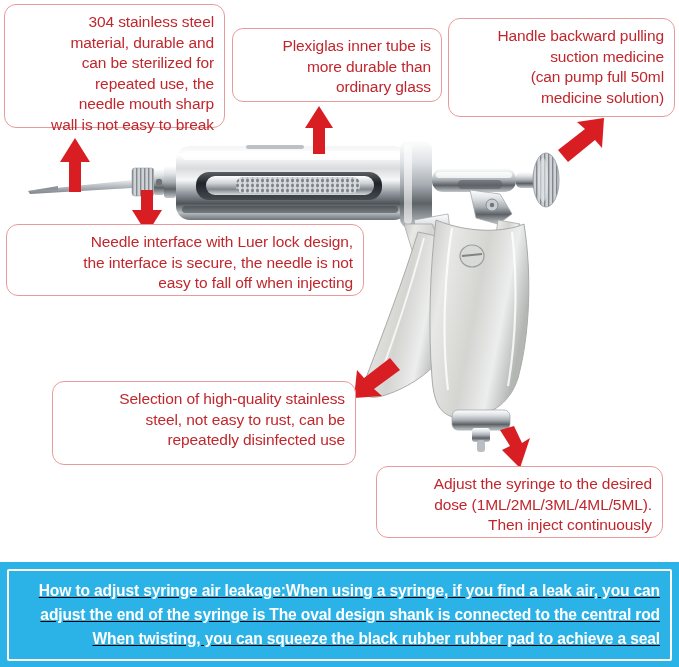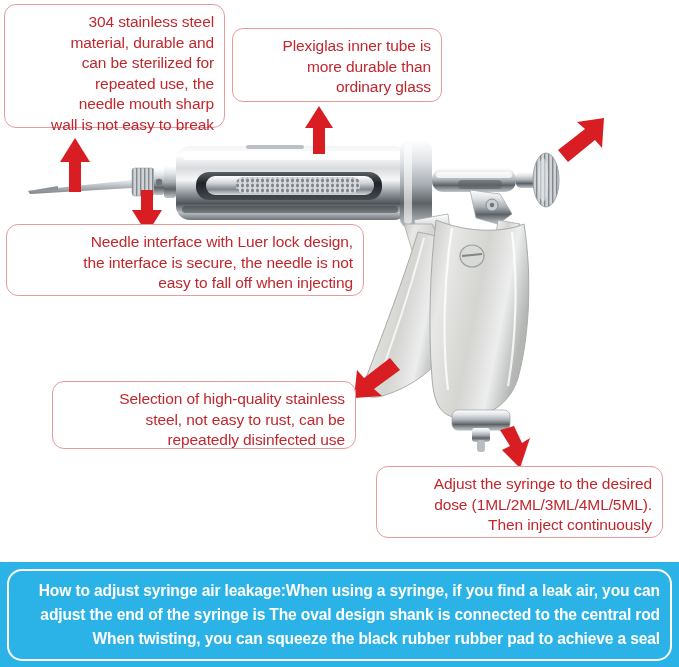--- a/index.html
+++ b/index.html
@@ -22,39 +22,40 @@
     padding:7px 10px 8px 11px;
     box-sizing:border-box;
     letter-spacing:-0.1px;
     white-space:pre-line;
   }
 
   #c-304      {left:4px;   top:4px;    width:221px; height:124px;}
   #c-plexi    {left:232px; top:28px;   width:210px; height:74px;border-radius:11px;}
   #c-handle   {left:448px; top:18px;   width:227px; height:99px;}
   #c-luer     {left:6px;   top:224px;  width:358px; height:72px;}
-  #c-steel    {left:52px;  top:381px;  width:304px; height:68px;}
+  #c-steel    {left:52px;  top:381px;  width:304px; height:84px;}
   #c-dose     {left:376px; top:466px;  width:287px; height:72px;}
 
   
   .arrow{position:absolute;}
   .arrow svg{display:block;overflow:visible;}
 
   
   .banner{
     position:absolute;left:0;top:562px;width:679px;height:105px;
     background:#2BB3E8;
     box-sizing:border-box;
   }
   .banner-inner{
     position:absolute;left:7px;top:7px;right:7px;bottom:6px;
     border:2px solid #ffffff;
-    border-radius:15px;
+    border-radius:2px;
     box-sizing:border-box;
     padding:8px 10px 0 14px;
+    text-decoration:underline;
   }
   .banner-line{
     color:#ffffff;
     font-size:15.6px;
     line-height:1.53;
     letter-spacing:-0.15px;
     white-space:nowrap;
     font-weight:600;
   }
 
@@ -235,20 +236,24 @@
 material, durable and
 can be sterilized for
 repeated use, the
 needle mouth sharp
 wall is not easy to break</div>
 
   <div class="callout" id="c-plexi">Plexiglas inner tube is
 more durable than
 ordinary glass</div>
 
+  <div class="callout" id="c-handle">Handle backward pulling
+suction medicine
+(can pump full 50ml
+medicine solution)</div>
 
   <div class="callout" id="c-luer">Needle interface with Luer lock design,
 the interface is secure, the needle is not
 easy to fall off when injecting</div>
 
   <div class="callout" id="c-steel">Selection of high-quality stainless
 steel, not easy to rust, can be
 repeatedly disinfected use</div>
 
   <div class="callout" id="c-dose">Adjust the syringe to the desired

